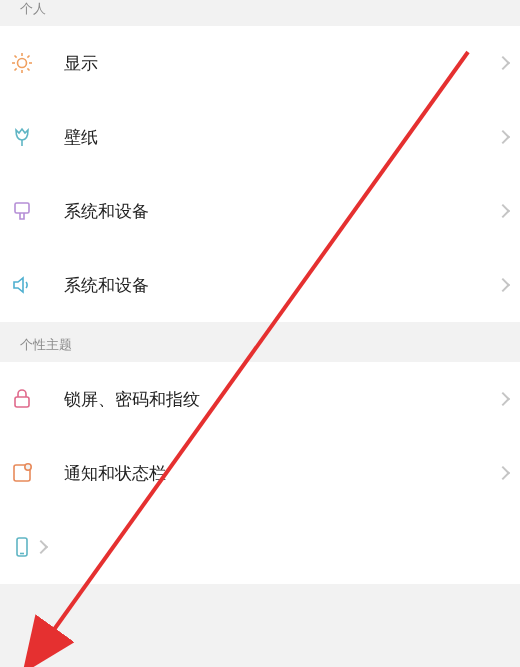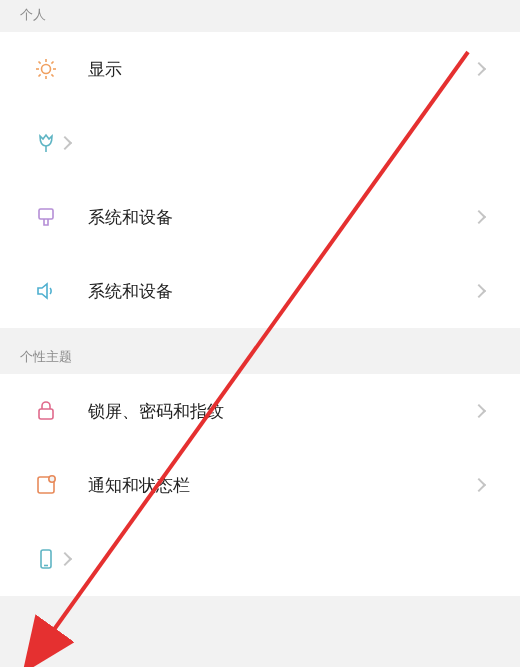--- a/index.html
+++ b/index.html
@@ -4,33 +4,33 @@
 <style>
   * { margin: 0; padding: 0; box-sizing: border-box; }
   body {
     font-family: -apple-system, "Helvetica Neue", Arial, sans-serif;
     background: #f2f2f2;
     width: 520px;
     height: 667px;
     overflow: hidden;
   }
   .section-header {
-    padding: 6px 20px 8px 20px;
+    padding: 0 20px 8px 20px;
     font-size: 13px;
     color: #8a8a8a;
     background: #f2f2f2;
   }
   .section {
     background: #ffffff;
   }
   .list-item {
     display: flex;
     align-items: center;
     height: 74px;
-    padding: 0 32px;
+    padding: 0 8px;
     cursor: pointer;
   }
   .icon-wrap {
     width: 28px;
     height: 28px;
     display: flex;
     align-items: center;
     justify-content: center;
     flex-shrink: 0;
   }
@@ -84,20 +84,21 @@
     <span class="chevron"></span>
   </div>
 
   <div class="list-item">
     <span class="icon-wrap">
       <svg width="24" height="24" viewBox="0 0 24 24" fill="none" stroke="#5fb5c4" stroke-width="1.6">
         <path d="M6 5 C6 12 8 15 12 15 C16 15 18 12 18 5 L15 8 L12 4 L9 8 Z"></path>
         <line x1="12" y1="15" x2="12" y2="21"></line>
       </svg>
     </span>
+    <span class="item-label">壁纸</span>
     <span class="chevron"></span>
   </div>
 
   <div class="list-item">
     <span class="icon-wrap">
       <svg width="24" height="24" viewBox="0 0 24 24" fill="none" stroke="#b58ed6" stroke-width="1.6">
         <rect x="5" y="4" width="14" height="10" rx="1.5"></rect>
         <path d="M10 14 L10 20 L14 20 L14 14"></path>
       </svg>
     </span>

